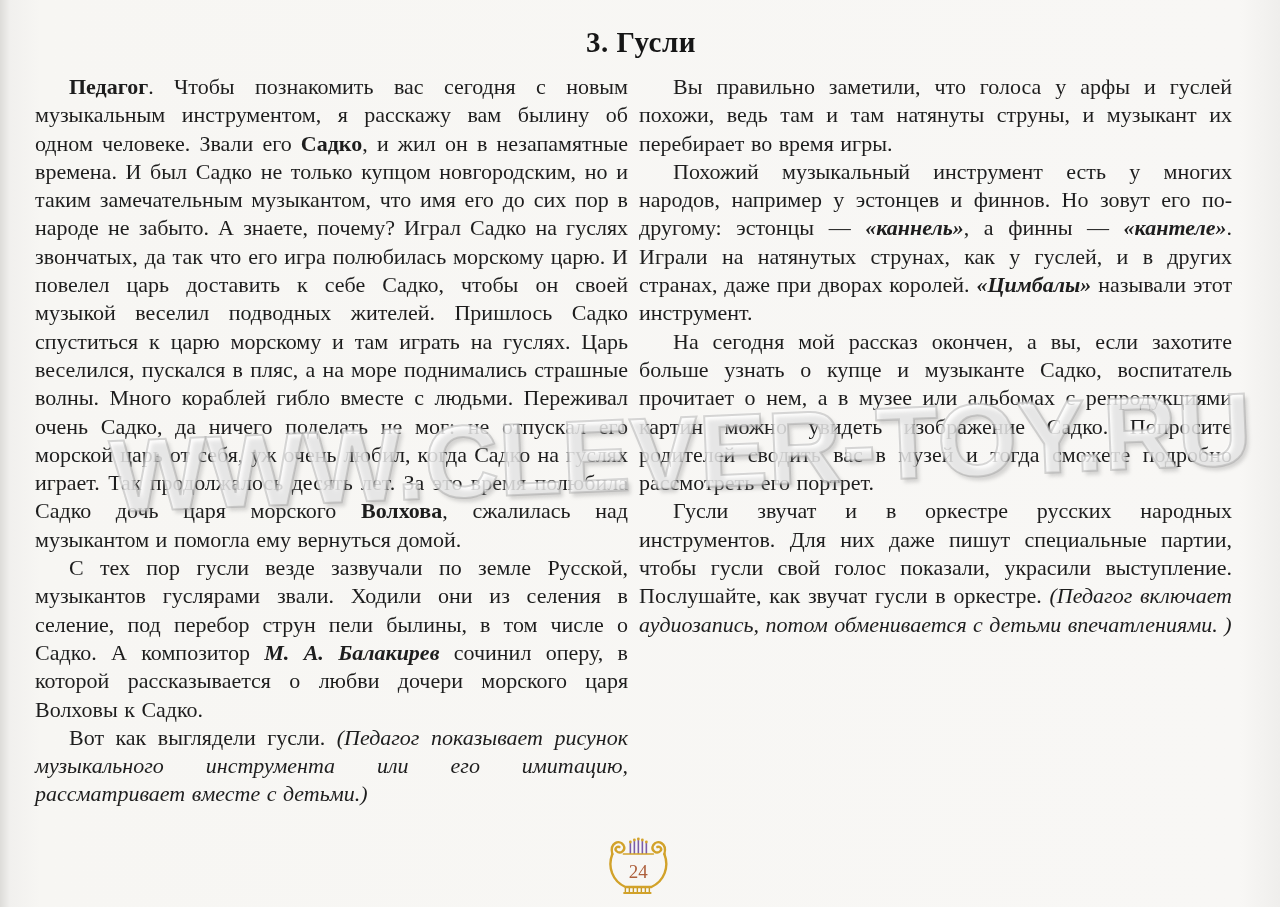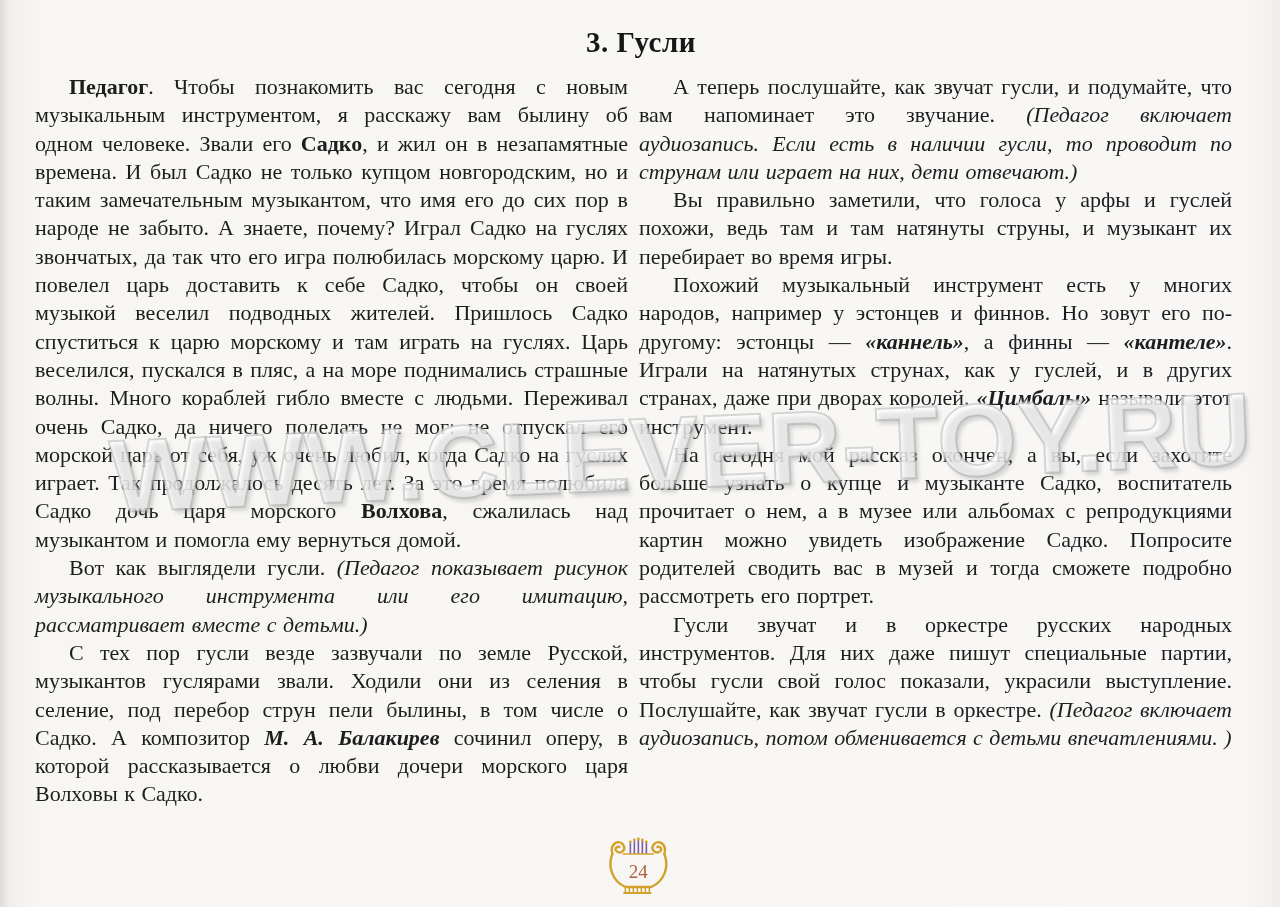--- a/index.html
+++ b/index.html
@@ -86,25 +86,24 @@
 </head>
 <body>
 
 <div class="page">
 
   <h1 class="page-title">3. Гусли</h1>
 
   <div class="columns">
     <div class="column">
         <p><span class="run-b">Педагог</span><span>. Чтобы познакомить вас сегодня с новым музыкальным инструментом, я расскажу вам былину об одном человеке. Звали его </span><span class="run-b">Садко</span><span>, и жил он в незапамятные времена. И был Садко не только купцом новгородским, но и таким замечательным музыкантом, что имя его до сих пор в народе не забыто. А знаете, почему? Играл Садко на гуслях звончатых, да так что его игра полюбилась морскому царю. И повелел царь доставить к себе Садко, чтобы он своей музыкой веселил подводных жителей. Пришлось Садко спуститься к царю морскому и там играть на гуслях. Царь веселился, пускался в пляс, а на море поднимались страшные волны. Много кораблей гибло вместе с людьми. Переживал очень Садко, да ничего поделать не мог: не отпускал его морской царь от себя, уж очень любил, когда Садко на гуслях играет. Так продолжалось десять лет. За это время полюбила Садко дочь царя морского </span><span class="run-b">Волхова</span><span>, сжалилась над музыкантом и помогла ему вернуться домой.</span></p>
+        <p><span>С тех пор гусли везде зазвучали по земле Русской, музыкантов гуслярами звали. Ходили они из селения в селение, под перебор струн пели былины, в том числе о Садко. А композитор </span><span class="run-bi">М. А. Балакирев</span><span> сочинил оперу, в которой рассказывается о любви дочери морского царя Волховы к Садко.</span></p>
         <p><span>Вот как выглядели гусли. </span><span class="run-i">(Педагог показывает рисунок музыкального инструмента или его имитацию, рассматривает вместе с детьми.)</span></p>
-        <p><span>С тех пор гусли везде зазвучали по земле Русской, музыкантов гуслярами звали. Ходили они из селения в селение, под перебор струн пели былины, в том числе о Садко. А композитор </span><span class="run-bi">М. А. Балакирев</span><span> сочинил оперу, в которой рассказывается о любви дочери морского царя Волховы к Садко.</span></p>
       </div>
     <div class="column">
-        <p><span>А теперь послушайте, как звучат гусли, и подумайте, что вам напоминает это звучание. </span><span class="run-i">(Педагог включает аудиозапись. Если есть в наличии гусли, то проводит по струнам или играет на них, дети отвечают.)</span></p>
         <p><span>Вы правильно заметили, что голоса у арфы и гуслей похожи, ведь там и там натянуты струны, и музыкант их перебирает во время игры.</span></p>
         <p><span>Похожий музыкальный инструмент есть у многих народов, например у эстонцев и финнов. Но зовут его по-другому: эстонцы — </span><span class="run-bi">«каннель»</span><span>, а финны — </span><span class="run-bi">«кантеле»</span><span>. Играли на натянутых струнах, как у гуслей, и в других странах, даже при дворах королей. </span><span class="run-bi">«Цимбалы»</span><span> называли этот инструмент.</span></p>
         <p><span>На сегодня мой рассказ окончен, а вы, если захотите больше узнать о купце и музыканте Садко, воспитатель прочитает о нем, а в музее или альбомах с репродукциями картин можно увидеть изображение Садко. Попросите родителей сводить вас в музей и тогда сможете подробно рассмотреть его портрет.</span></p>
         <p><span>Гусли звучат и в оркестре русских народных инструментов. Для них даже пишут специальные партии, чтобы гусли свой голос показали, украсили выступление. Послушайте, как звучат гусли в оркестре. </span><span class="run-i">(Педагог включает аудиозапись, потом обменивается с детьми впечатлениями. )</span></p>
       </div>
   </div>
 
   <div class="watermark">WWW.CLEVER-TOY.RU</div>
 
   <div class="ornament">

